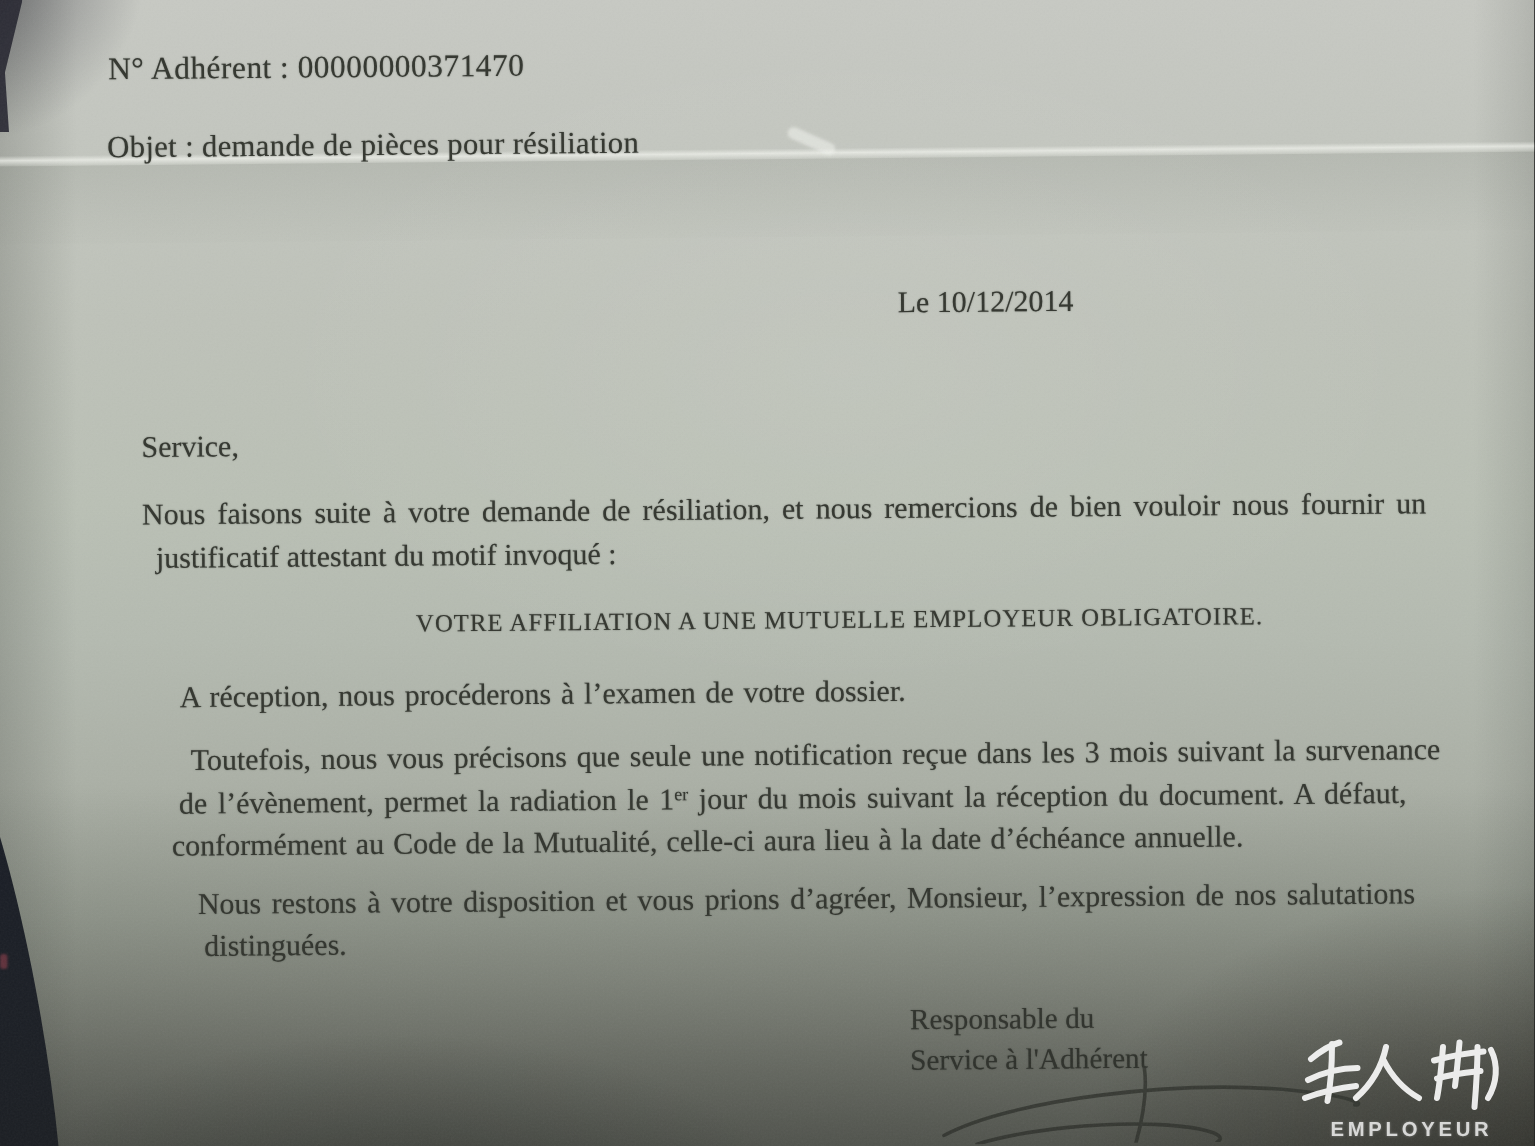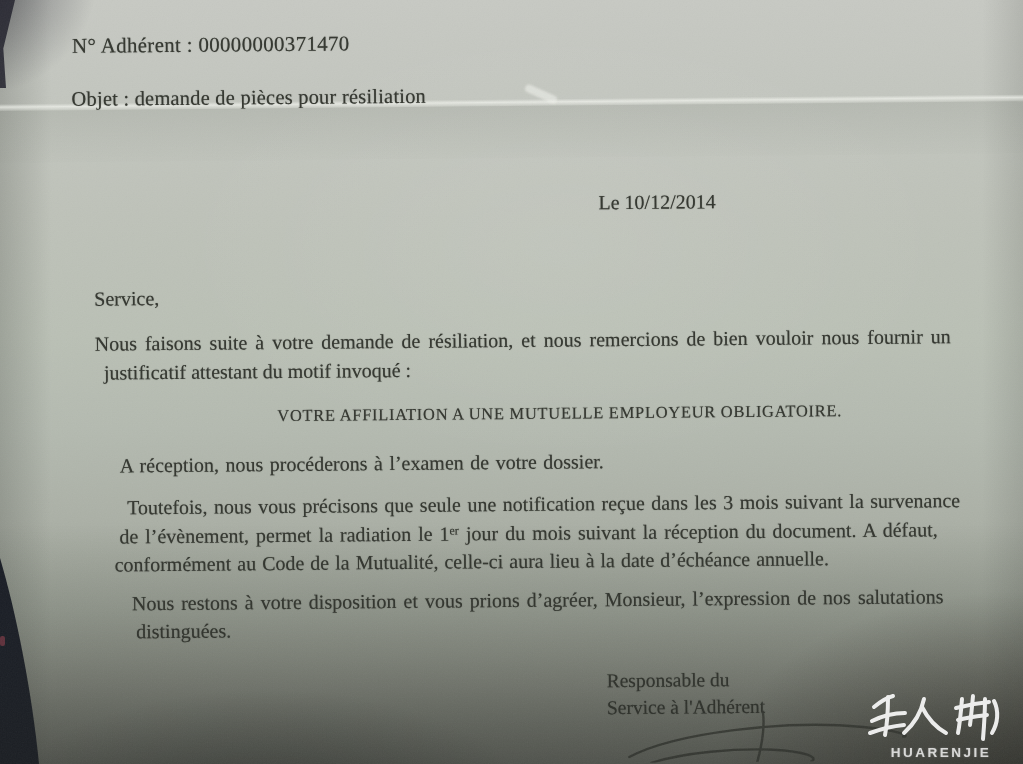--- a/index.html
+++ b/index.html
@@ -129,21 +129,21 @@
         <path d="M56,16 C62,28 71,37 80,42"></path>
 
         <path d="M96,8 C95,20 94,32 92,42"></path>
         <path d="M107,5 C106,16 105,26 104,34"></path>
         <path d="M119,8 C119,22 118,36 117,48"></path>
         <path d="M90,17 C101,14 112,12 123,11"></path>
         <path d="M92,29 C102,26 112,25 121,24"></path>
         <path d="M128,10 C133,20 132,32 126,42"></path>
       </g>
     </svg>
-    <div class="wm-latin">HUARENJIE</div>
+    <div class="wm-latin">EMPLOYEUR</div>
   </div>
 
   <svg class="noise">
     <filter id="grain">
         <feTurbulence type="fractalNoise" baseFrequency="0.8" numOctaves="2" stitchTiles="stitch"></feTurbulence>
         <feColorMatrix type="saturate" values="0"></feColorMatrix>
       </filter>
     <rect width="100%" height="100%" filter="url(#grain)" opacity="0.055"></rect>
   </svg>
 </div>

